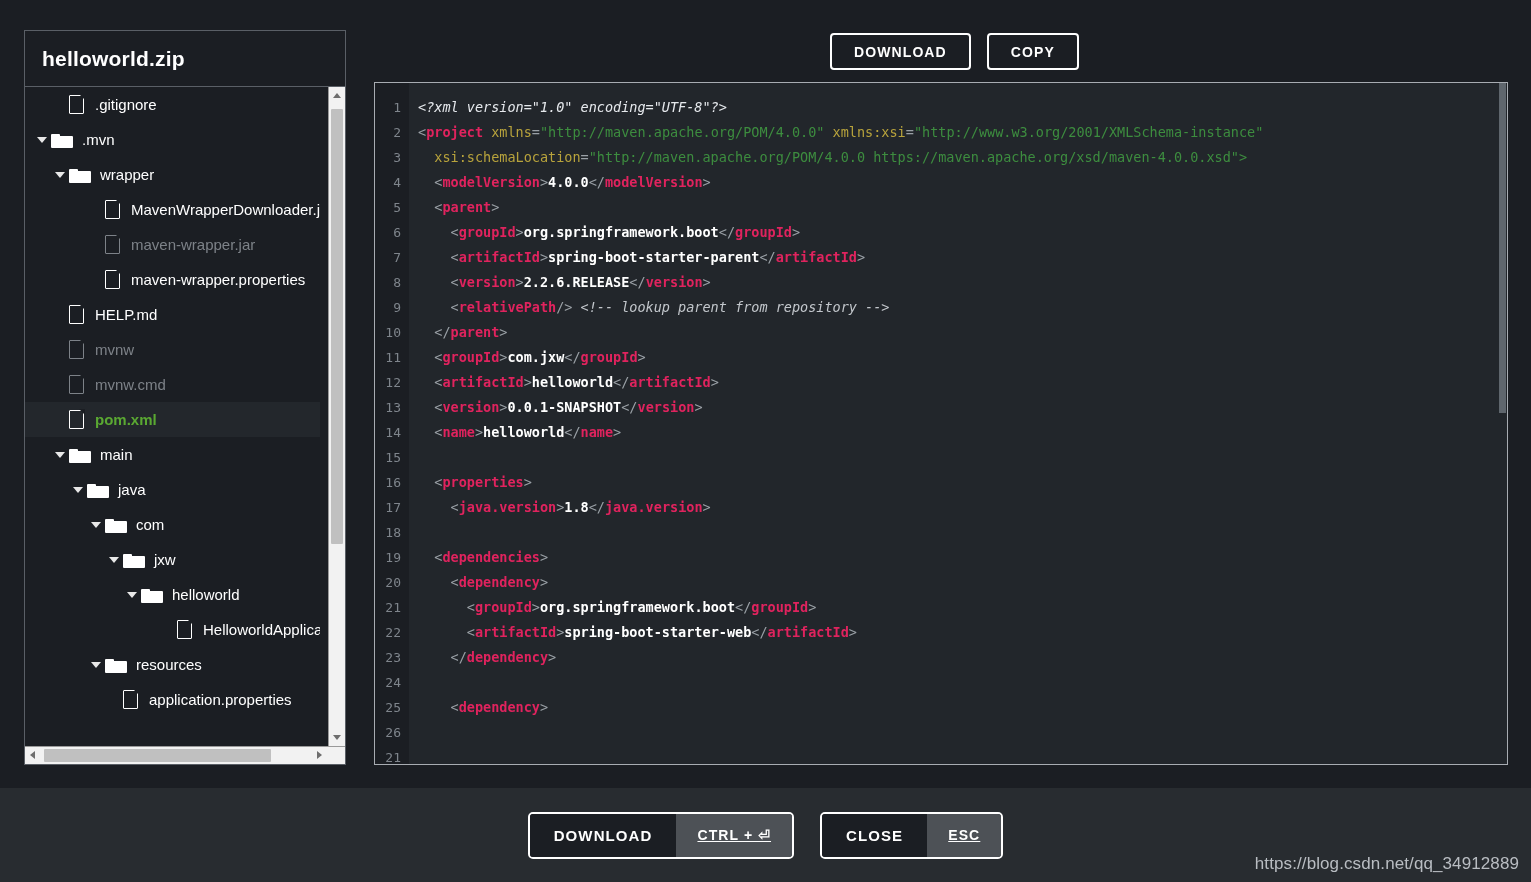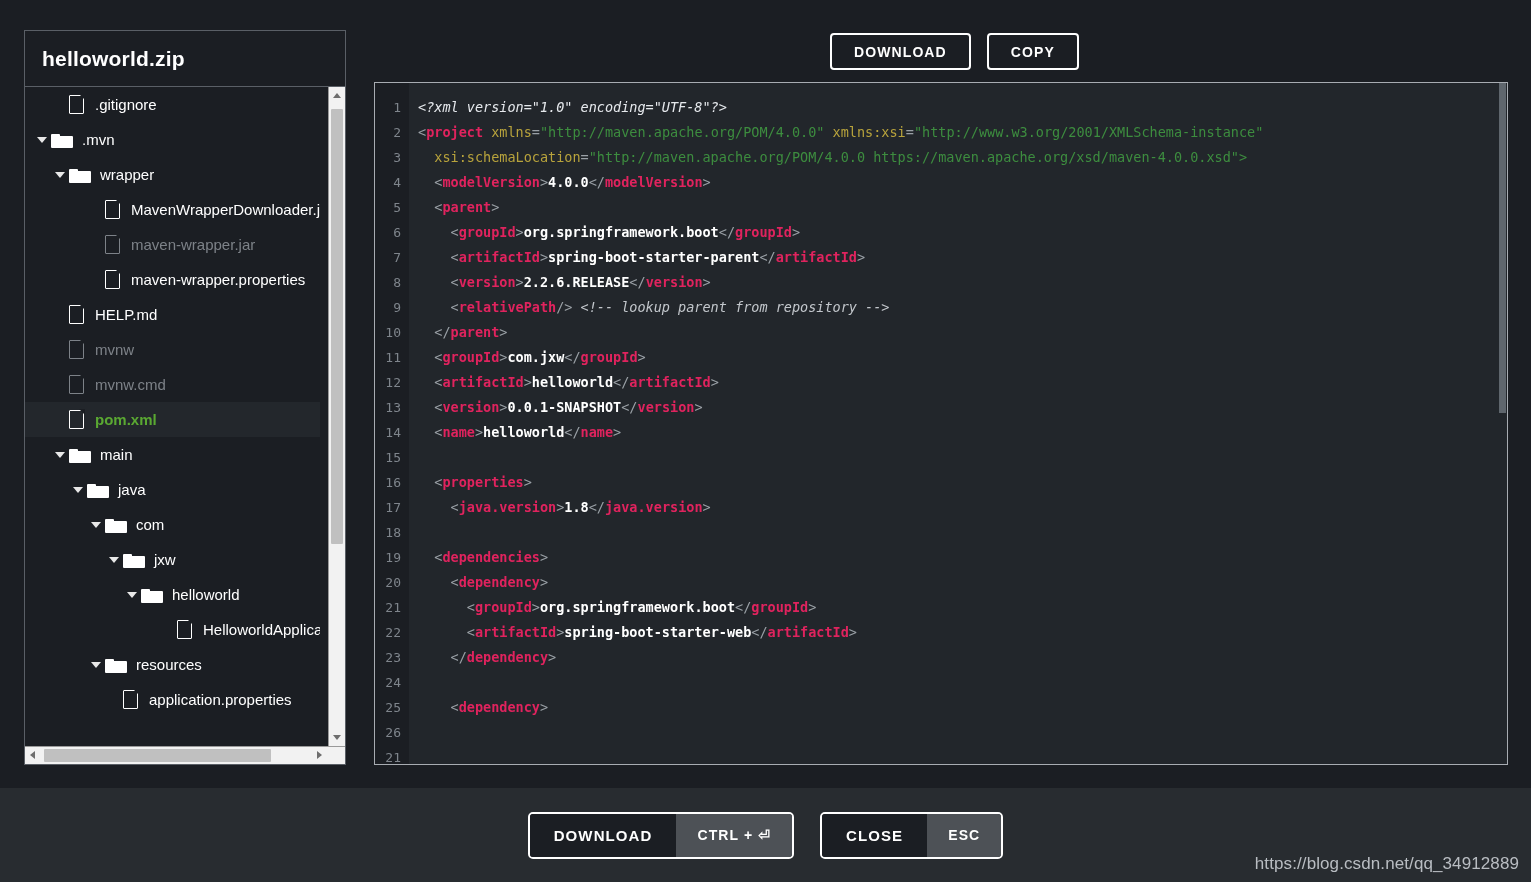--- a/index.html
+++ b/index.html
@@ -340,20 +340,21 @@
     background: #4d5156;
     color: #ffffff;
     font-size: 14px;
     font-weight: bold;
     letter-spacing: 1.1px;
     display: flex;
     align-items: center;
     justify-content: center;
     padding: 4px 21px;
     gap: 4px;
+    text-decoration: underline;
   }
   #watermark {
     position: absolute;
     right: 12px; bottom: 8px;
     color: #b9bdc2;
     font-size: 17px;
     letter-spacing: .1px;
   }
 </style>
 </head>

